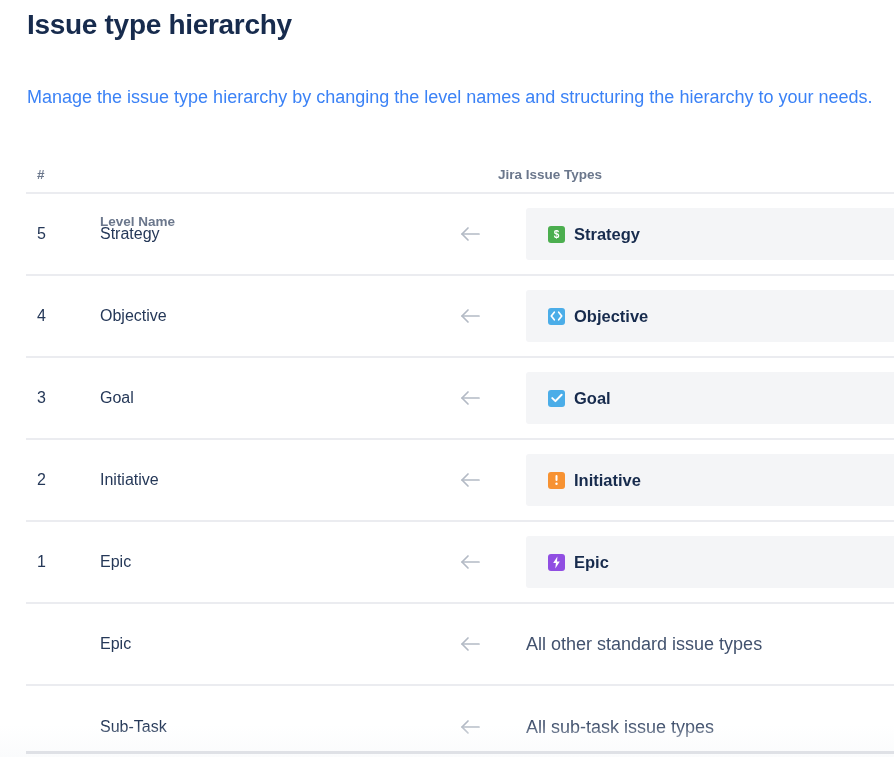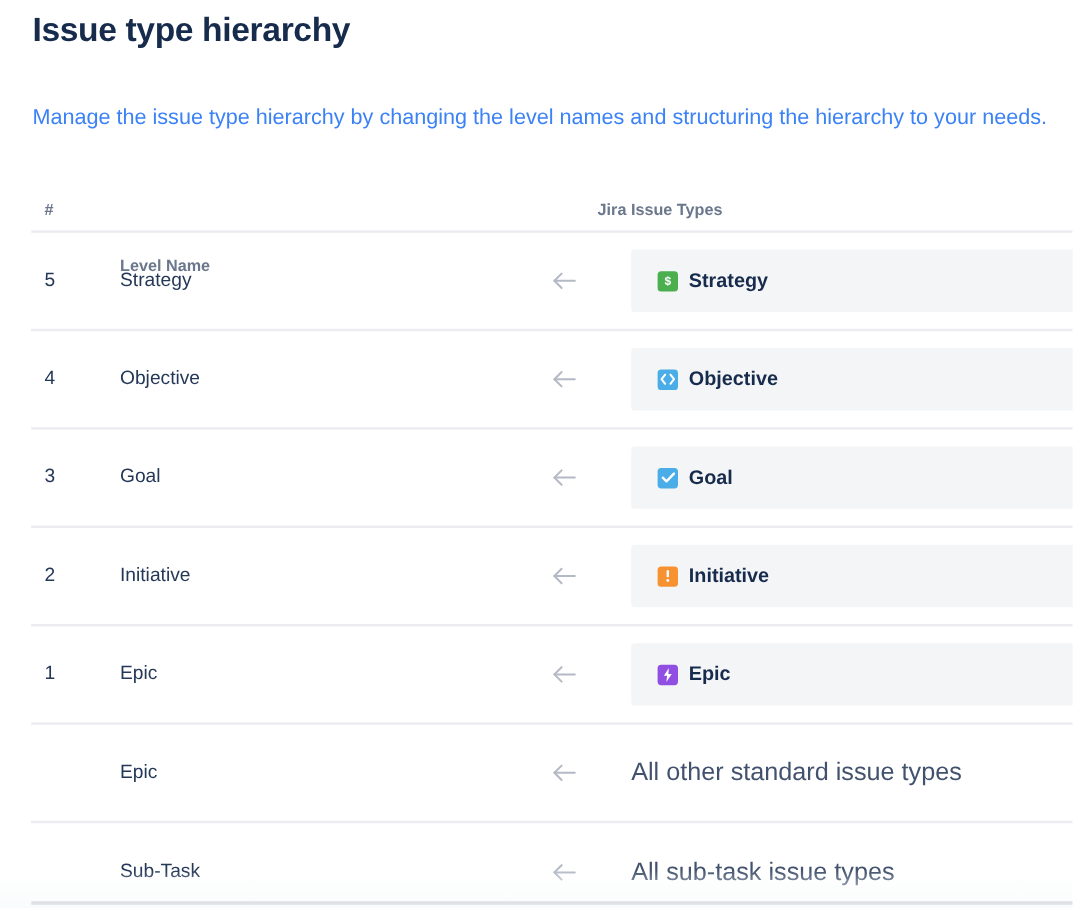--- a/index.html
+++ b/index.html
@@ -132,21 +132,21 @@
     width: 100%;
     background: #f4f5f7;
     border-radius: 3px;
     padding-left: 22px;
   }
 
   .type-plain {
     display: flex;
     align-items: center;
     height: 52px;
-    font-size: 21px;
+    font-size: 18px;
     color: #42526e;
     padding-left: 0px;
     white-space: nowrap;
   }
 
   .type-icon {
     width: 17px;
     height: 17px;
     border-radius: 3px;
     flex: 0 0 auto;

